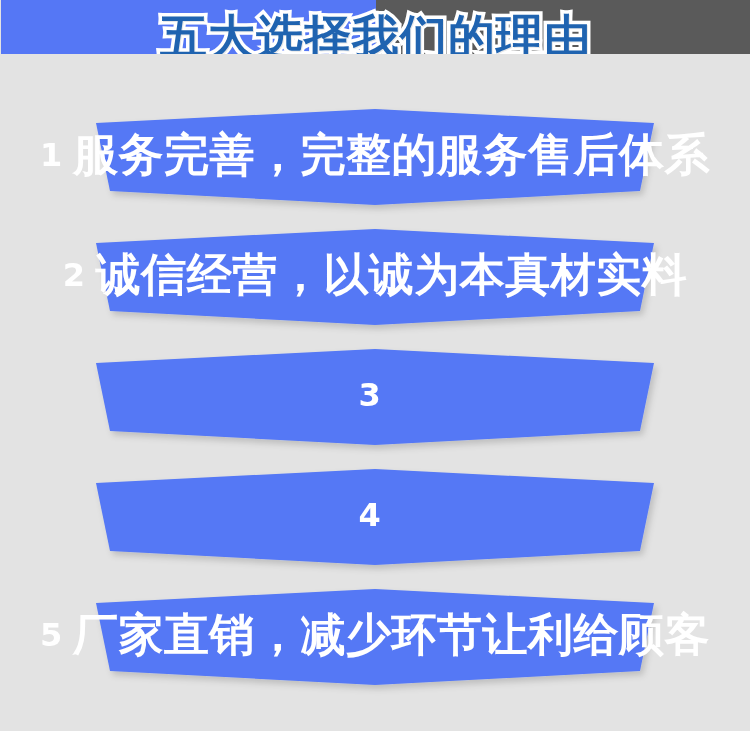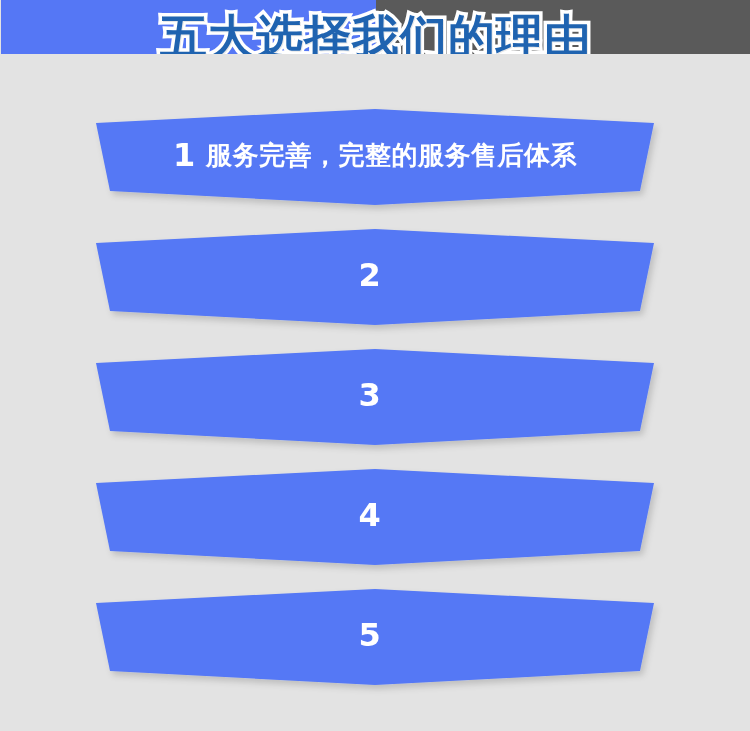--- a/index.html
+++ b/index.html
@@ -111,21 +111,21 @@
     white-space: nowrap;
     letter-spacing: 0.5px;
     pointer-events: none;
   }
   .banner-num {
     margin-right: 10px;
     font-size: 32px;
     font-weight: bold;
   }
   .banner-label {
-    font-size: 26px;
+    font-size: 45px;
     font-weight: bold;
   }
 </style>
 </head>
 <body>
 
 <div class="header">
   <div class="header-bg-left"></div>
   <div class="header-bg-right"></div>
   <div class="header-title">五大选择我们的理由</div>
@@ -156,20 +156,21 @@
         <defs>
           <filter id="sh2" x="-10%" y="-10%" width="130%" height="140%">
             <feDropShadow dx="3" dy="4" stdDeviation="3" flood-color="#000000" flood-opacity="0.16"></feDropShadow>
           </filter>
         </defs>
         <polygon filter="url(#sh2)" fill="#5578f5" points="56,28 335,14 614,28 600,96 335,110 70,96"></polygon>
       </svg>
     </div>
     <div class="banner-text">
       <span class="banner-num">2</span>
+      <span class="banner-label">诚信经营，以诚为本真材实料</span>
     </div>
   </div>
 
   <div class="banner-row r3">
     <div class="banner-shape">
       <svg viewBox="0 0 670 120" preserveAspectRatio="none" xmlns="http://www.w3.org/2000/svg">
         <defs>
           <filter id="sh3" x="-10%" y="-10%" width="130%" height="140%">
             <feDropShadow dx="3" dy="4" stdDeviation="3" flood-color="#000000" flood-opacity="0.16"></feDropShadow>
           </filter>
@@ -204,16 +205,17 @@
         <defs>
           <filter id="sh5" x="-10%" y="-10%" width="130%" height="140%">
             <feDropShadow dx="3" dy="4" stdDeviation="3" flood-color="#000000" flood-opacity="0.16"></feDropShadow>
           </filter>
         </defs>
         <polygon filter="url(#sh5)" fill="#5578f5" points="56,28 335,14 614,28 600,96 335,110 70,96"></polygon>
       </svg>
     </div>
     <div class="banner-text">
       <span class="banner-num">5</span>
+      <span class="banner-label">厂家直销，减少环节让利给顾客</span>
     </div>
   </div>
 
 </div>
 
 </body></html>

